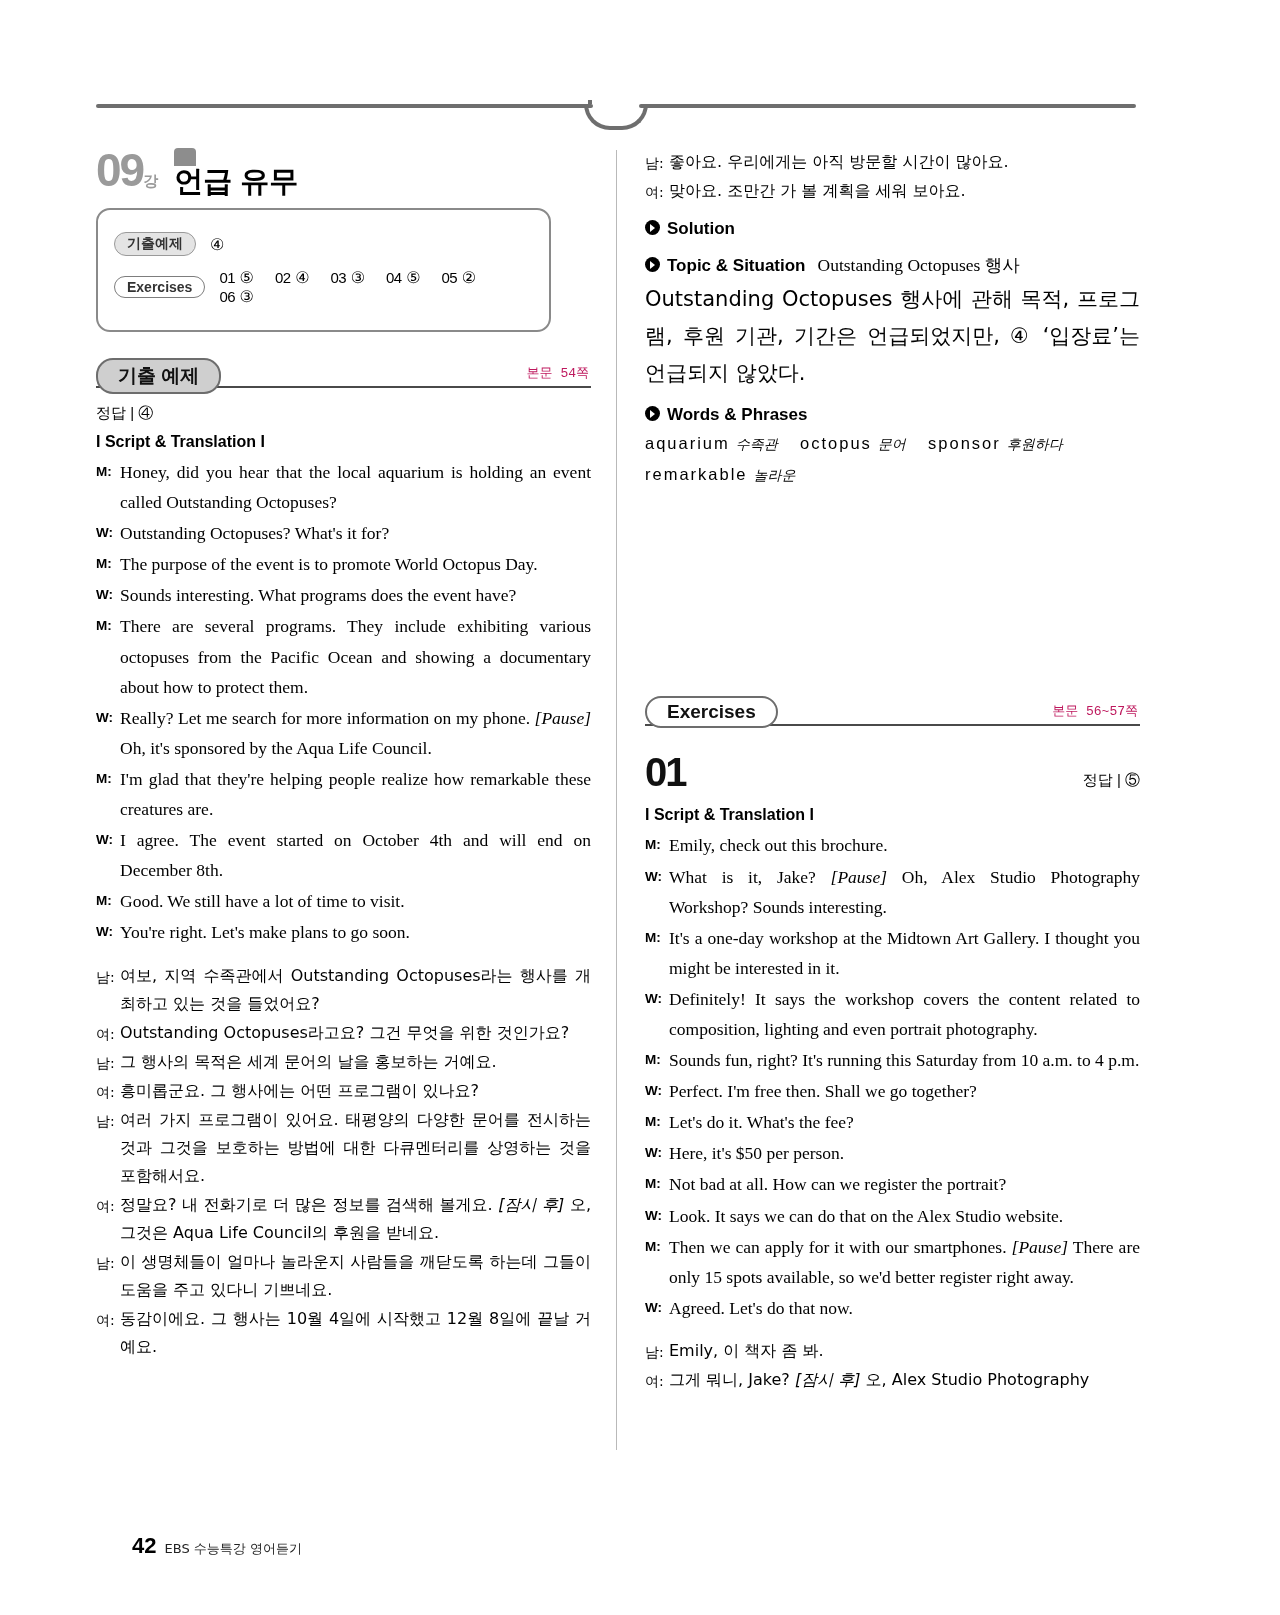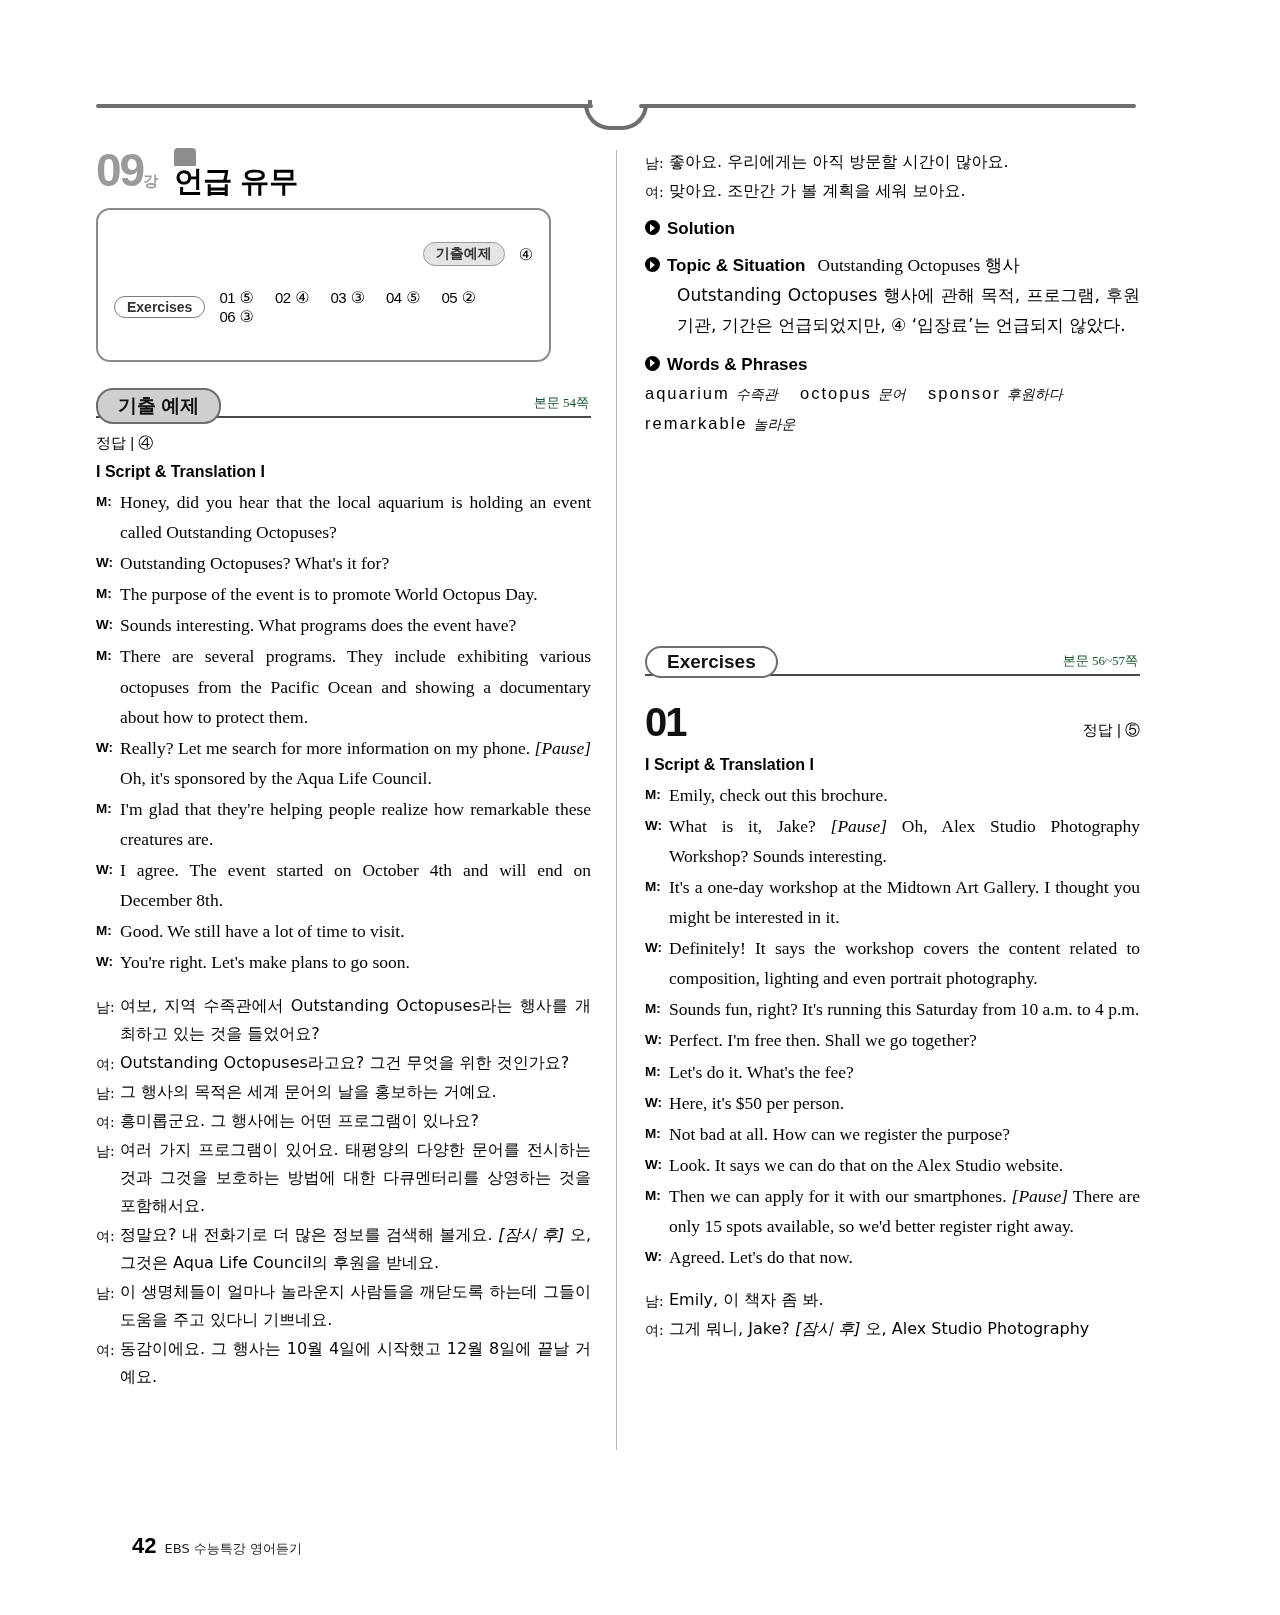--- a/index.html
+++ b/index.html
@@ -118,23 +118,22 @@
     border: 2px solid #8a8a8a;
     border-radius: 14px;
     padding: 10px 16px 12px 16px;
     width: 455px;
     box-sizing: border-box;
     margin-top: 4px;
   }
   .ans-row {
     display: flex;
     align-items: center;
-    margin: 22px 0;
-    font-family: "Liberation Sans", sans-serif;
-    justify-content: flex-end;
+    margin: 12px 0;
+    font-family: "Liberation Sans", sans-serif;
   }
   .pill {
     border: 1.5px solid #7d7d7d;
     border-radius: 12px;
     padding: 2px 12px;
     font-size: 14px;
     font-weight: bold;
     color: #333;
     background: #fff;
     margin-right: 14px;
@@ -183,23 +182,23 @@
     font-size: 19px;
     color: #111;
     z-index: 2;
     text-align: right;
   }
   .sec-badge.white { background: #fff; }
   .sec-page {
     position: absolute;
     right: 2px;
     bottom: 10px;
-    font-family: Liberation Serif, serif;
+    font-family: Liberation Mono, monospace;
     font-size: 13px;
-    color: #14532d;
+    color: #be185d;
     background: #fff;
     padding-left: 6px;
     z-index: 2;
   }
 
   .answer-line {
     font-family: "Liberation Sans", sans-serif;
     font-size: 15px;
     margin-top: 12px;
     margin-bottom: 4px;
@@ -276,21 +275,21 @@
     font-weight: normal;
     font-size: 17.5px;
     margin-left: 12px;
   }
   .para {
     font-size: 17.5px;
     line-height: 1.75;
     text-align: justify;
     font-family: "DejaVu Sans", sans-serif;
   }
-  .para.kr { font-size: 17px; margin-left: 32px; }
+  .para.kr { font-size: 21px; }
 
   
   .words {
     font-size: 17px;
     line-height: 1.8;
   }
   .words .w-en {
     font-family: "Liberation Sans", sans-serif;
     letter-spacing: 2px;
     font-size: 16.5px;
@@ -552,21 +551,21 @@
     <div class="line">
         <span class="spk">M:</span>
         <span class="txt">Let's do it. What's the fee?</span>
       </div>
     <div class="line">
         <span class="spk">W:</span>
         <span class="txt">Here, it's $50 per person.</span>
       </div>
     <div class="line">
         <span class="spk">M:</span>
-        <span class="txt">Not bad at all. How can we register the purpose?</span>
+        <span class="txt">Not bad at all. How can we register the portrait?</span>
       </div>
     <div class="line">
         <span class="spk">W:</span>
         <span class="txt">Look. It says we can do that on the Alex Studio website.</span>
       </div>
     <div class="line">
         <span class="spk">M:</span>
         <span class="txt">Then we can apply for it with our smartphones. <em class="pause">[Pause]</em> There are only 15 spots available, so we'd better register right away.</span>
       </div>
     <div class="line">

